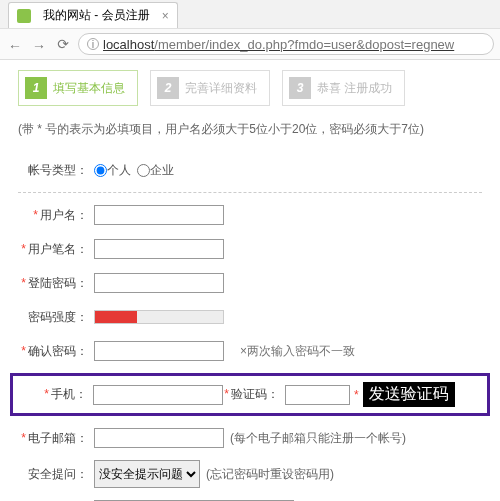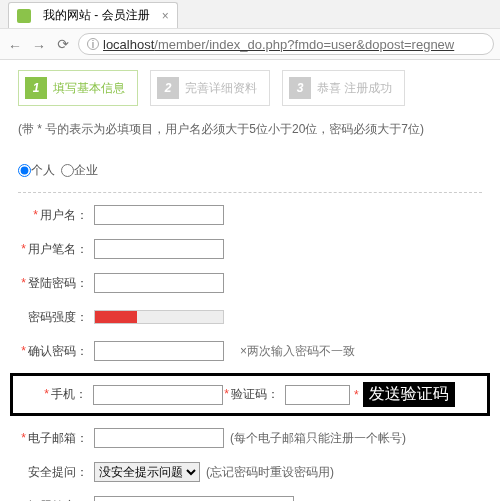--- a/index.html
+++ b/index.html
@@ -24,24 +24,24 @@
 .note { color: #666; margin-bottom: 20px; line-height: 1.5; }
 .form-row { display: flex; align-items: center; margin-bottom: 10px; min-height: 24px; }
 .label { width: 70px; text-align: right; margin-right: 6px; color: #444; }
 .label.star::before { content: "*"; color: #f44336; margin-right: 2px; }
 .text-input { border: 1px solid #999; height: 20px; padding: 0 4px; font-size: 12px; }
 .w130 { width: 130px; }
 .w65 { width: 65px; }
 .w200 { width: 200px; }
 .hint { color: #666; margin-left: 6px; }
 .err { color: #737373; margin-left: 16px; }
-.highlight-box { border: 3px solid #000000; padding: 6px 4px; margin: 0 -8px 10px -8px; }
+.highlight-box { border: 3px solid #4c1d95; padding: 6px 4px; margin: 0 -8px 10px -8px; }
 .send-btn { background: #000; color: #fff; border: none; padding: 2px 6px; font-size: 16px; cursor: pointer; margin-left: 4px; }
 .radio-lbl { margin-right: 6px; color: #555; }
-.select { border: 1px solid #999; height: 20px; background: #efefef; font-size: 12px; }
+.select { border: 1px solid #999; height: 28px; background: #efefef; font-size: 12px; }
 .strength { width: 130px; height: 14px; background: linear-gradient(90deg,#e53935 0 33%,#eee 33% 100%); border: 1px solid #ccc; }
 hr { border: none; border-top: 1px dashed #ccc; margin: 10px 0; }
 </style>
 </head>
 <body>
 
 <div class="browser-chrome">
   <div class="tab-bar">
     <div class="tab">
       <span class="favicon"></span>
@@ -75,20 +75,21 @@
     </div>
     <div class="step">
       <span class="step-num">3</span>
       <span>恭喜 注册成功</span>
     </div>
   </div>
 
   <div class="note">(带 * 号的表示为必填项目，用户名必须大于5位小于20位，密码必须大于7位)</div>
 
   <div class="form-row">
+    <span class="label">帐号类型：</span>
     <input type="radio" name="t" checked="" style="">
     <span class="radio-lbl">个人</span>
     <input type="radio" name="t" style="">
     <span class="radio-lbl">企业</span>
   </div>
   <hr>
 
   <div class="form-row">
     <span class="label star">用户名：</span>
     <input class="text-input w130" style="">

